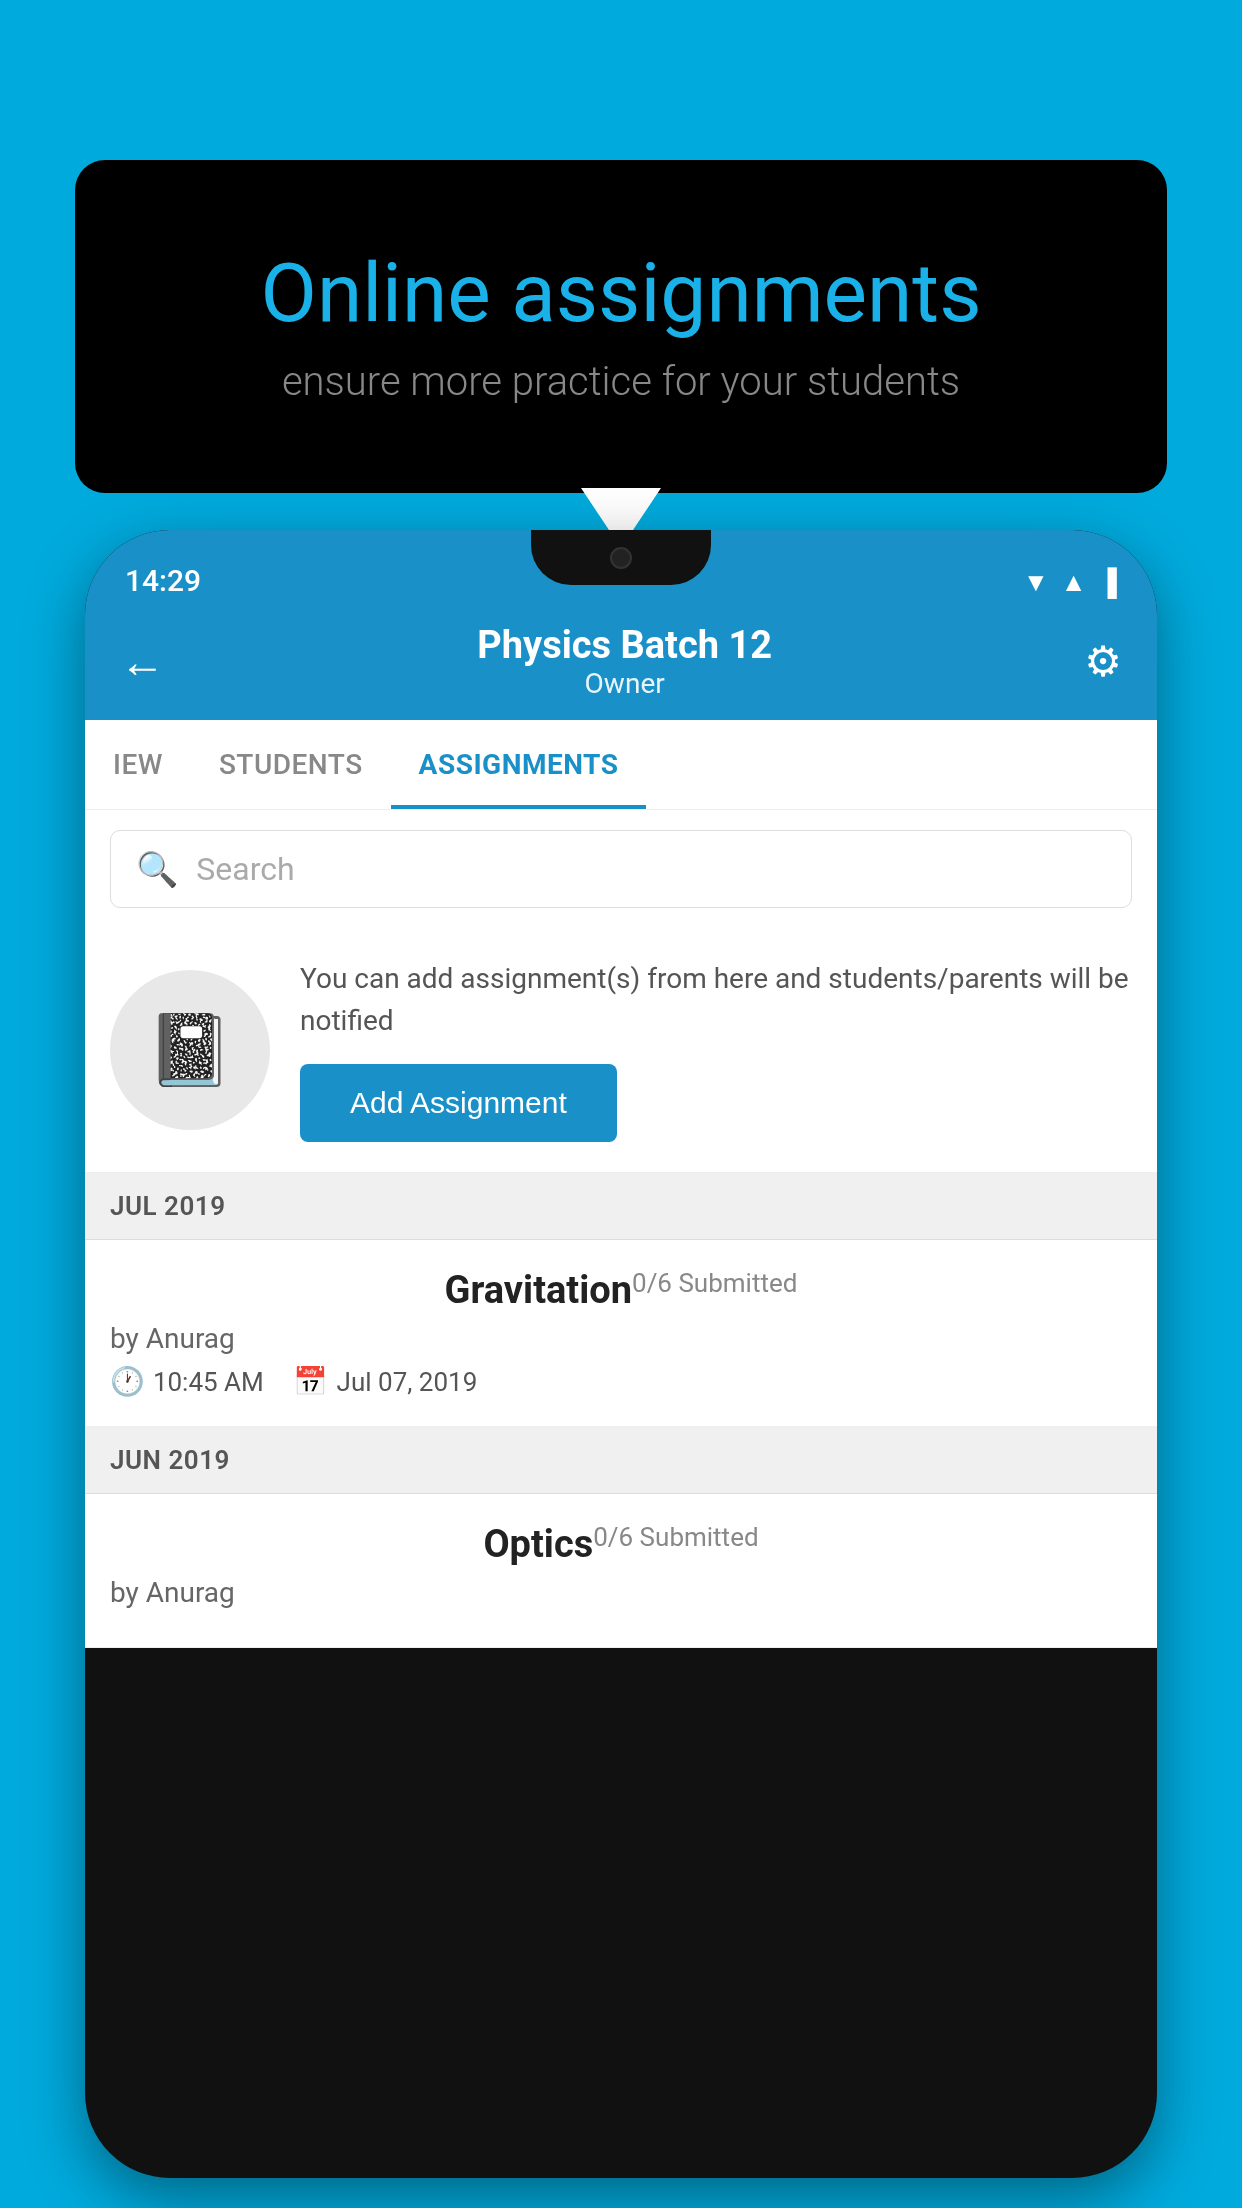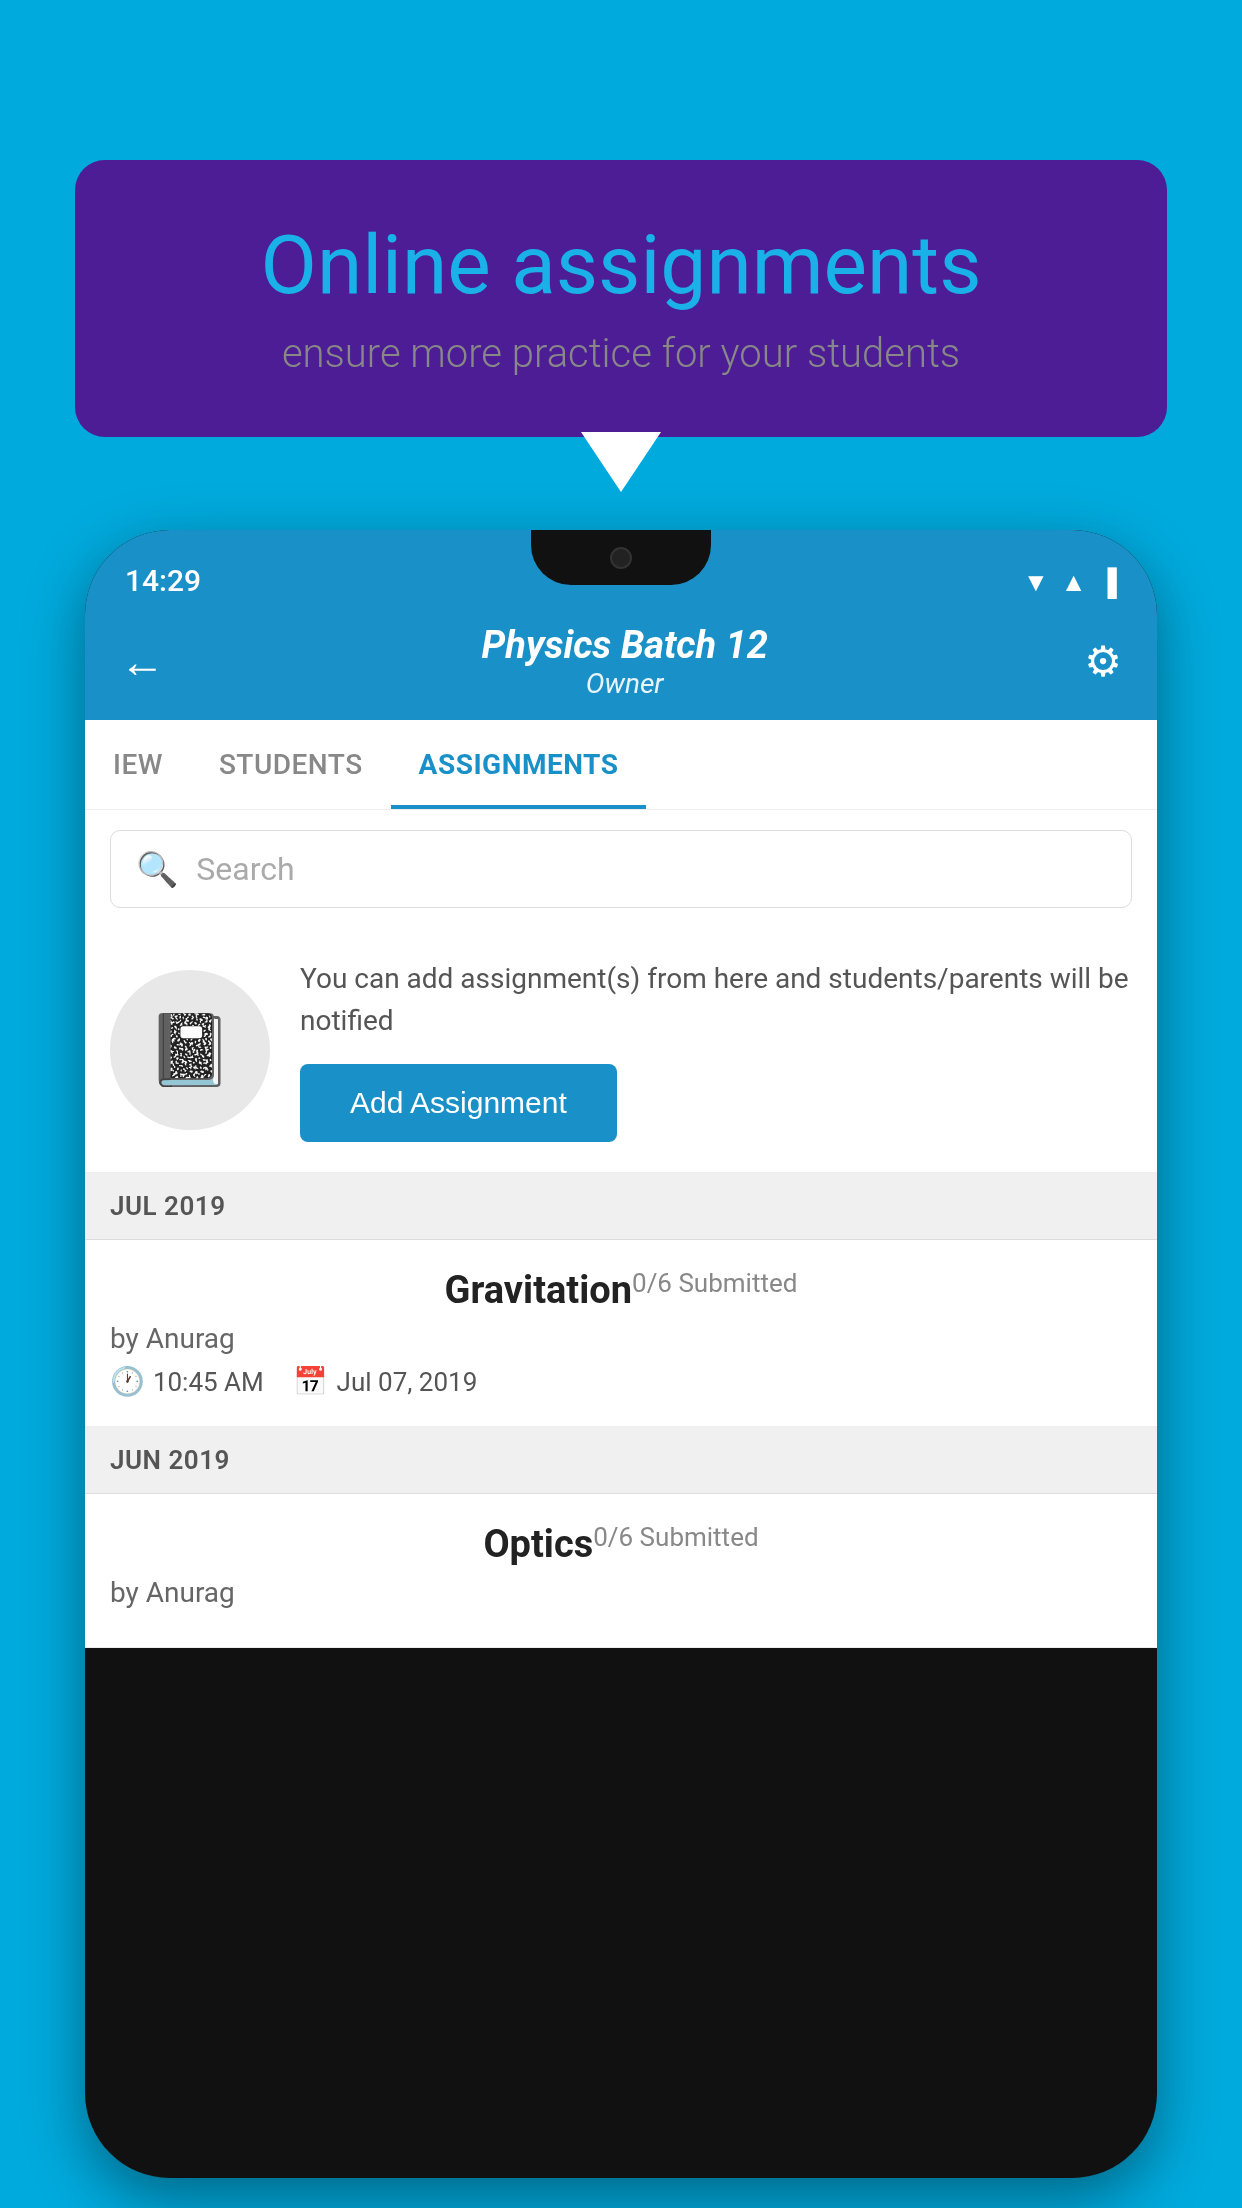--- a/index.html
+++ b/index.html
@@ -13,23 +13,23 @@
     }
 
     
     .speech-bubble-container {
       position: absolute;
       top: 160px;
       left: 75px;
       right: 75px;
     }
     .speech-bubble {
-      background: #4c1d95;
+      background: #000000;
       border-radius: 30px;
-      padding: 60px 70px;
+      padding: 88px 70px;
       text-align: center;
       position: relative;
     }
     .speech-bubble::after {
       content: '';
       position: absolute;
       bottom: -55px;
       left: 50%;
       transform: translateX(-50%);
       width: 0;
@@ -117,21 +117,20 @@
       display: flex;
       align-items: center;
       justify-content: space-between;
     }
     .header-back {
       color: white;
       font-size: 45px;
     }
     .header-title-group {
       text-align: center;
-      font-style: italic;
     }
     .header-title {
       color: white;
       font-size: 38px;
       font-weight: 700;
     }
     .header-subtitle {
       color: rgba(255,255,255,0.9);
       font-size: 28px;
     }

